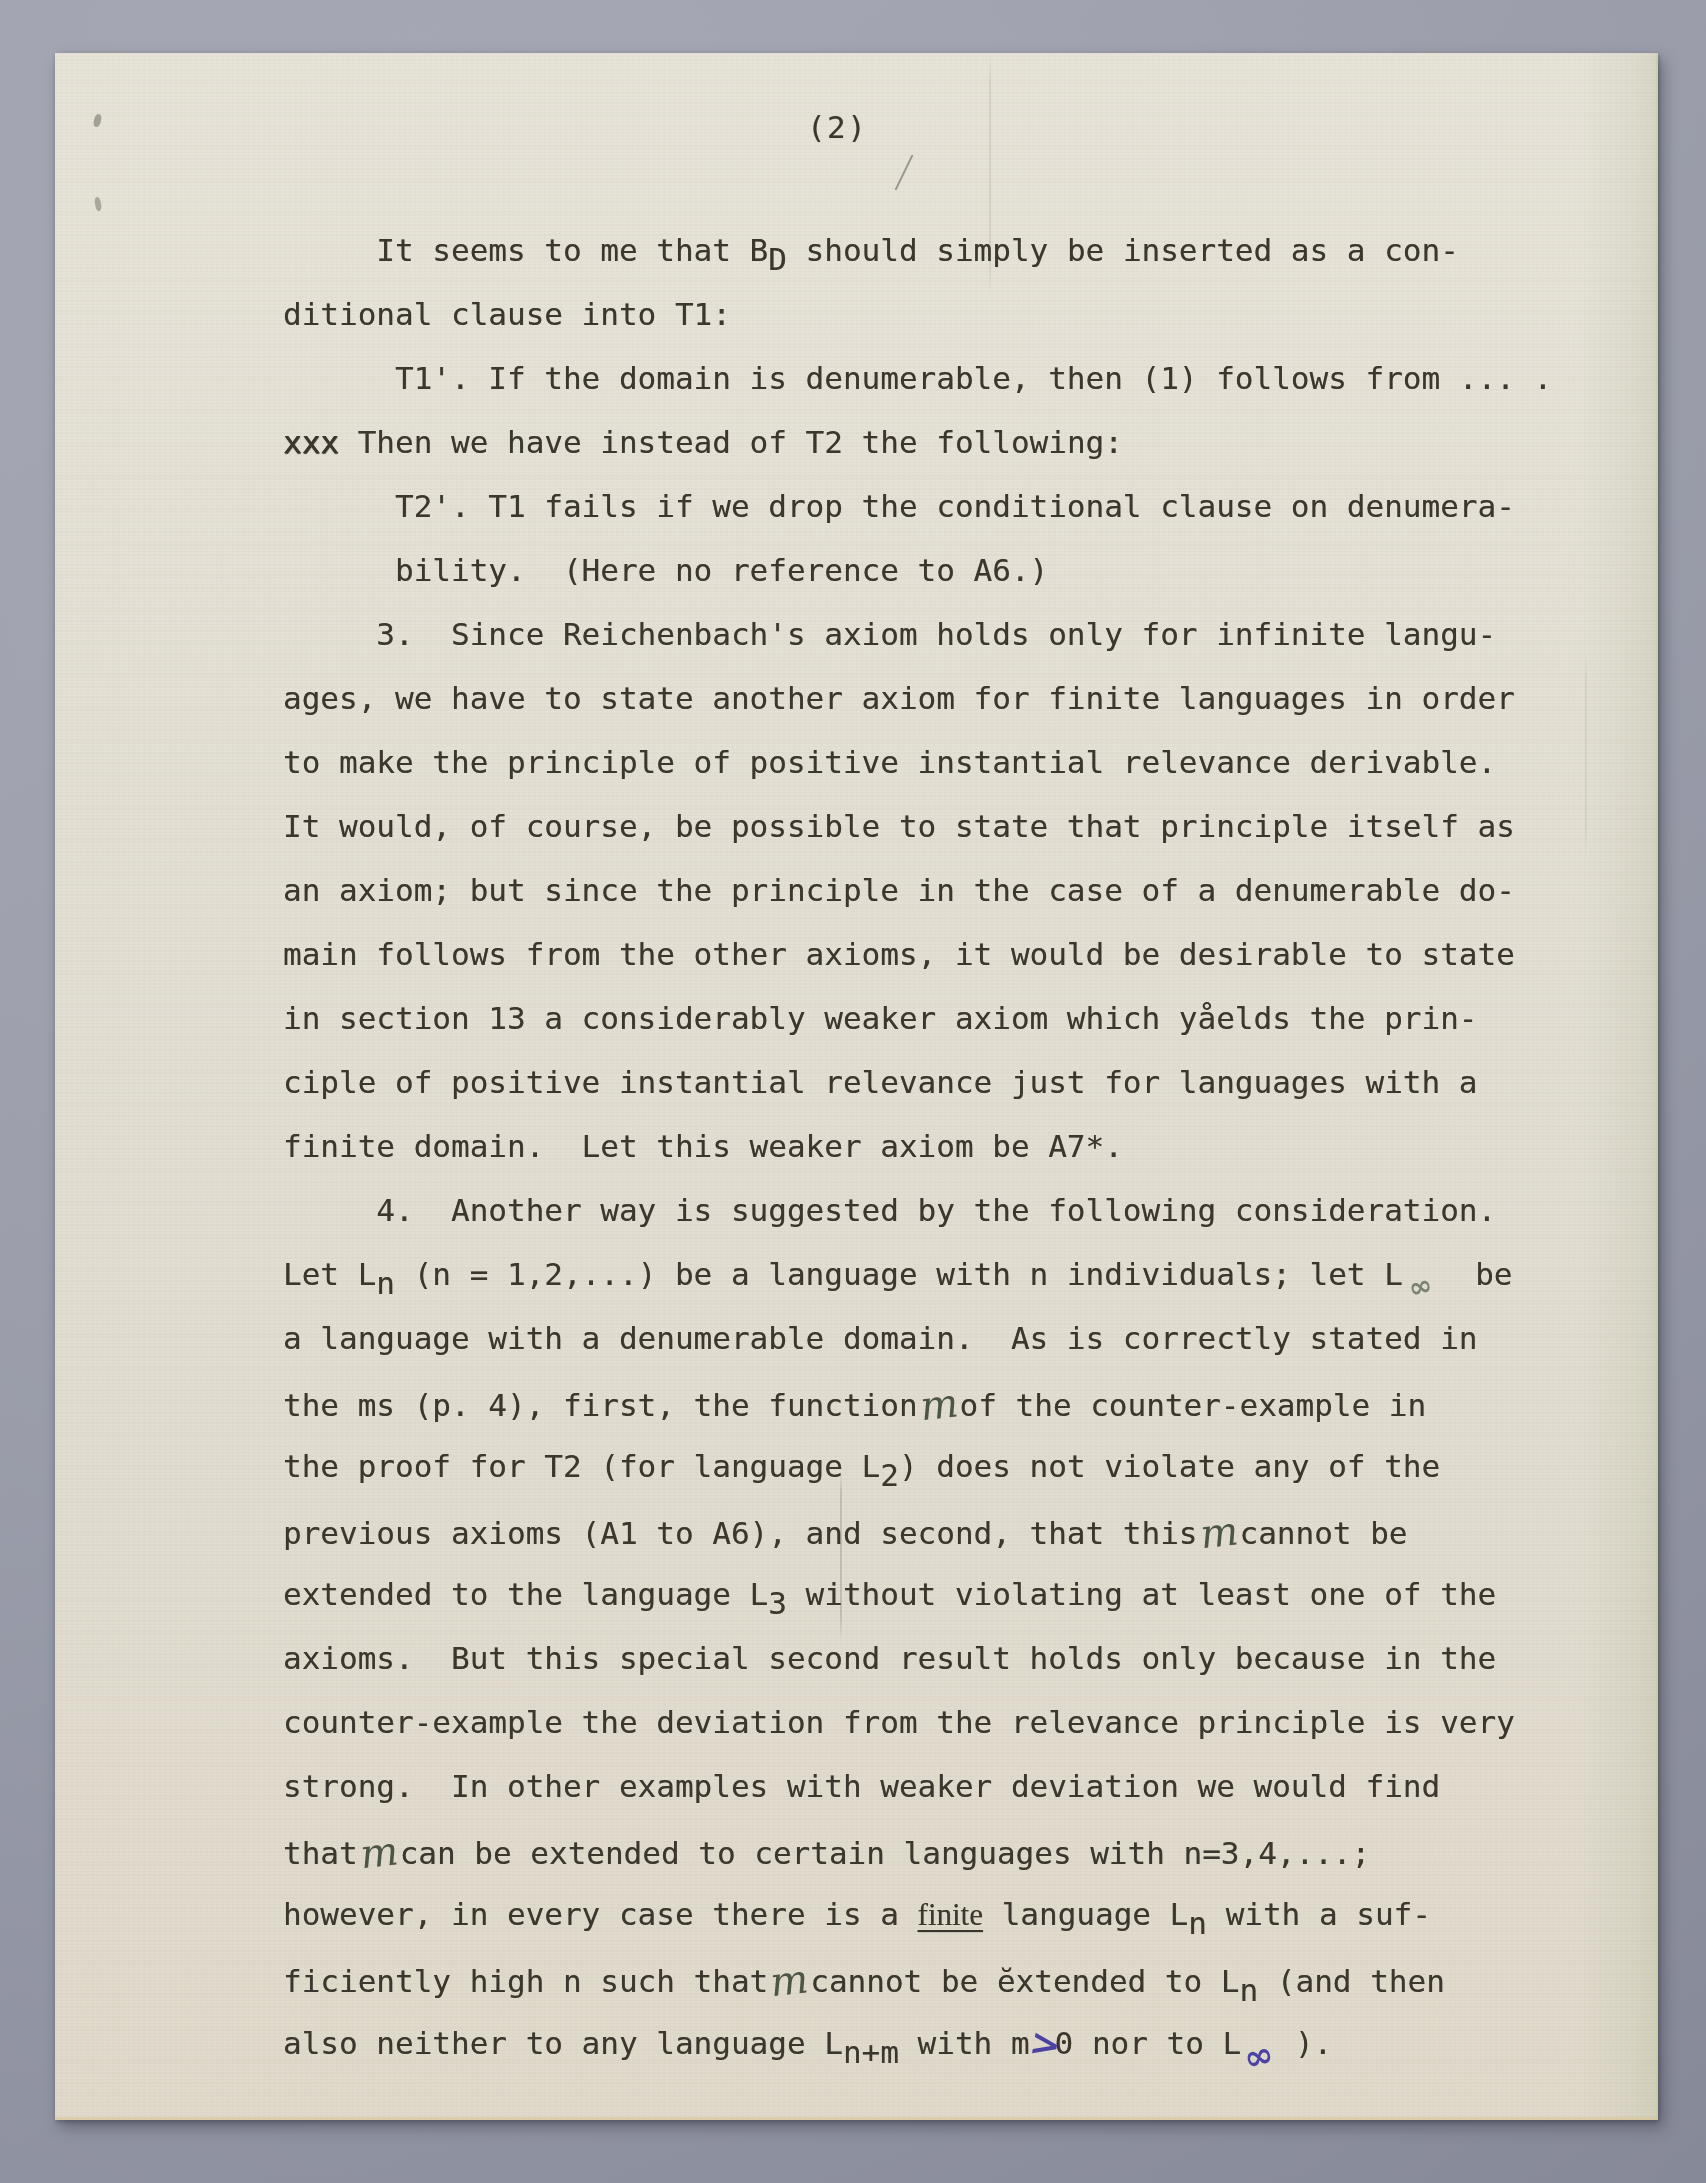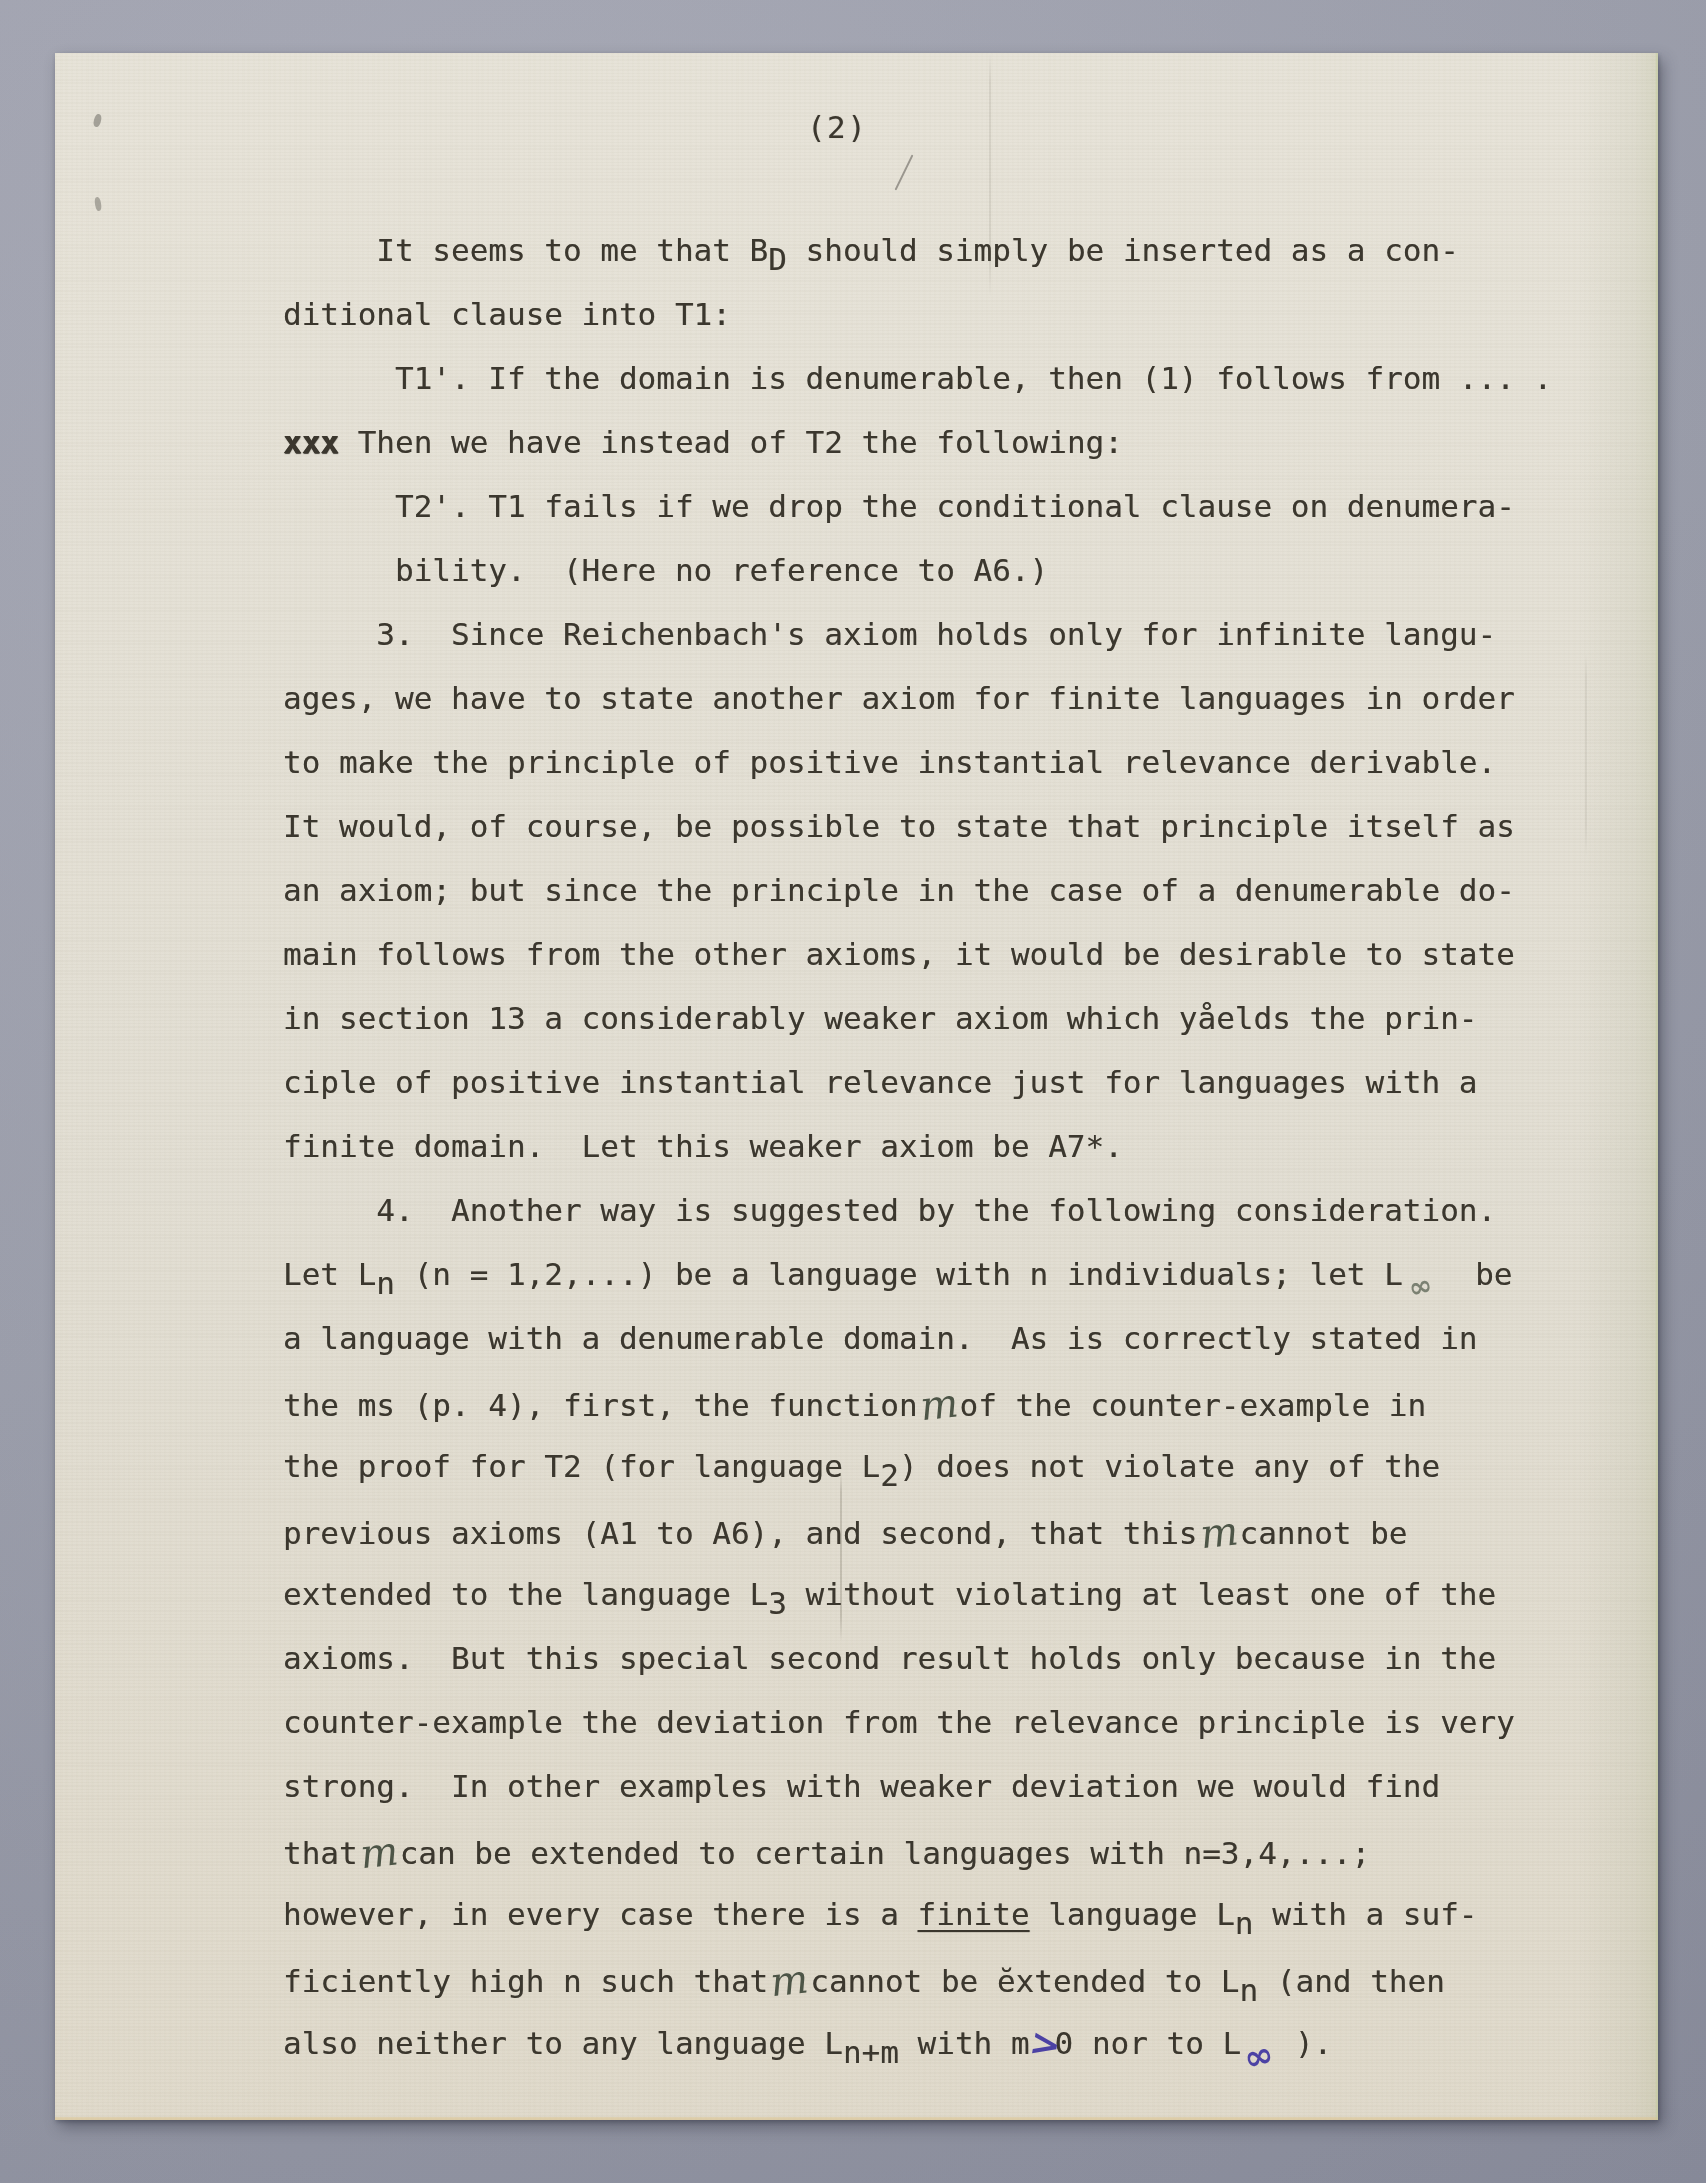--- a/index.html
+++ b/index.html
@@ -36,22 +36,22 @@
   }
   .textblock{
     position:absolute;left:228px;top:165px;
     font-size:31px;line-height:64px;color:#3b372e;
     white-space:pre;
     text-shadow:0.2px 0.3px 0.6px rgba(59,55,46,0.50);
   }
   .line{height:64px;}
   .seg{}
   .sub{position:relative;top:0.30em;}
-  .und{text-decoration:underline;text-decoration-thickness:2.3px;text-underline-offset:4.7px;}
-  .xov{font-weight:bold;text-shadow:0.5px 0 0 #3b372e, 0.5px 0.5px 0.9px rgba(42,39,32,0.85);}
+  .und{text-decoration:underline;text-decoration-thickness:2.3px;text-underline-offset:4.7px;font-family:Liberation Serif, serif;}
+  .xov{font-weight:normal;text-shadow:0.5px 0 0 #3b372e, 0.5px 0.5px 0.9px rgba(42,39,32,0.85);}
   .hw{text-shadow:none;}
   .hm{
     display:inline-block;width:42px;text-align:center;
     font-family:"DejaVu Serif","Liberation Serif",serif;font-style:italic;
     font-size:40px;color:#4d5547;
     transform:rotate(-6deg) translateY(2.3px);
   }
   .hinf,.hinfg{
     display:inline-block;text-align:center;
     font-family:"DejaVu Sans","Liberation Sans",sans-serif;font-weight:bold;

